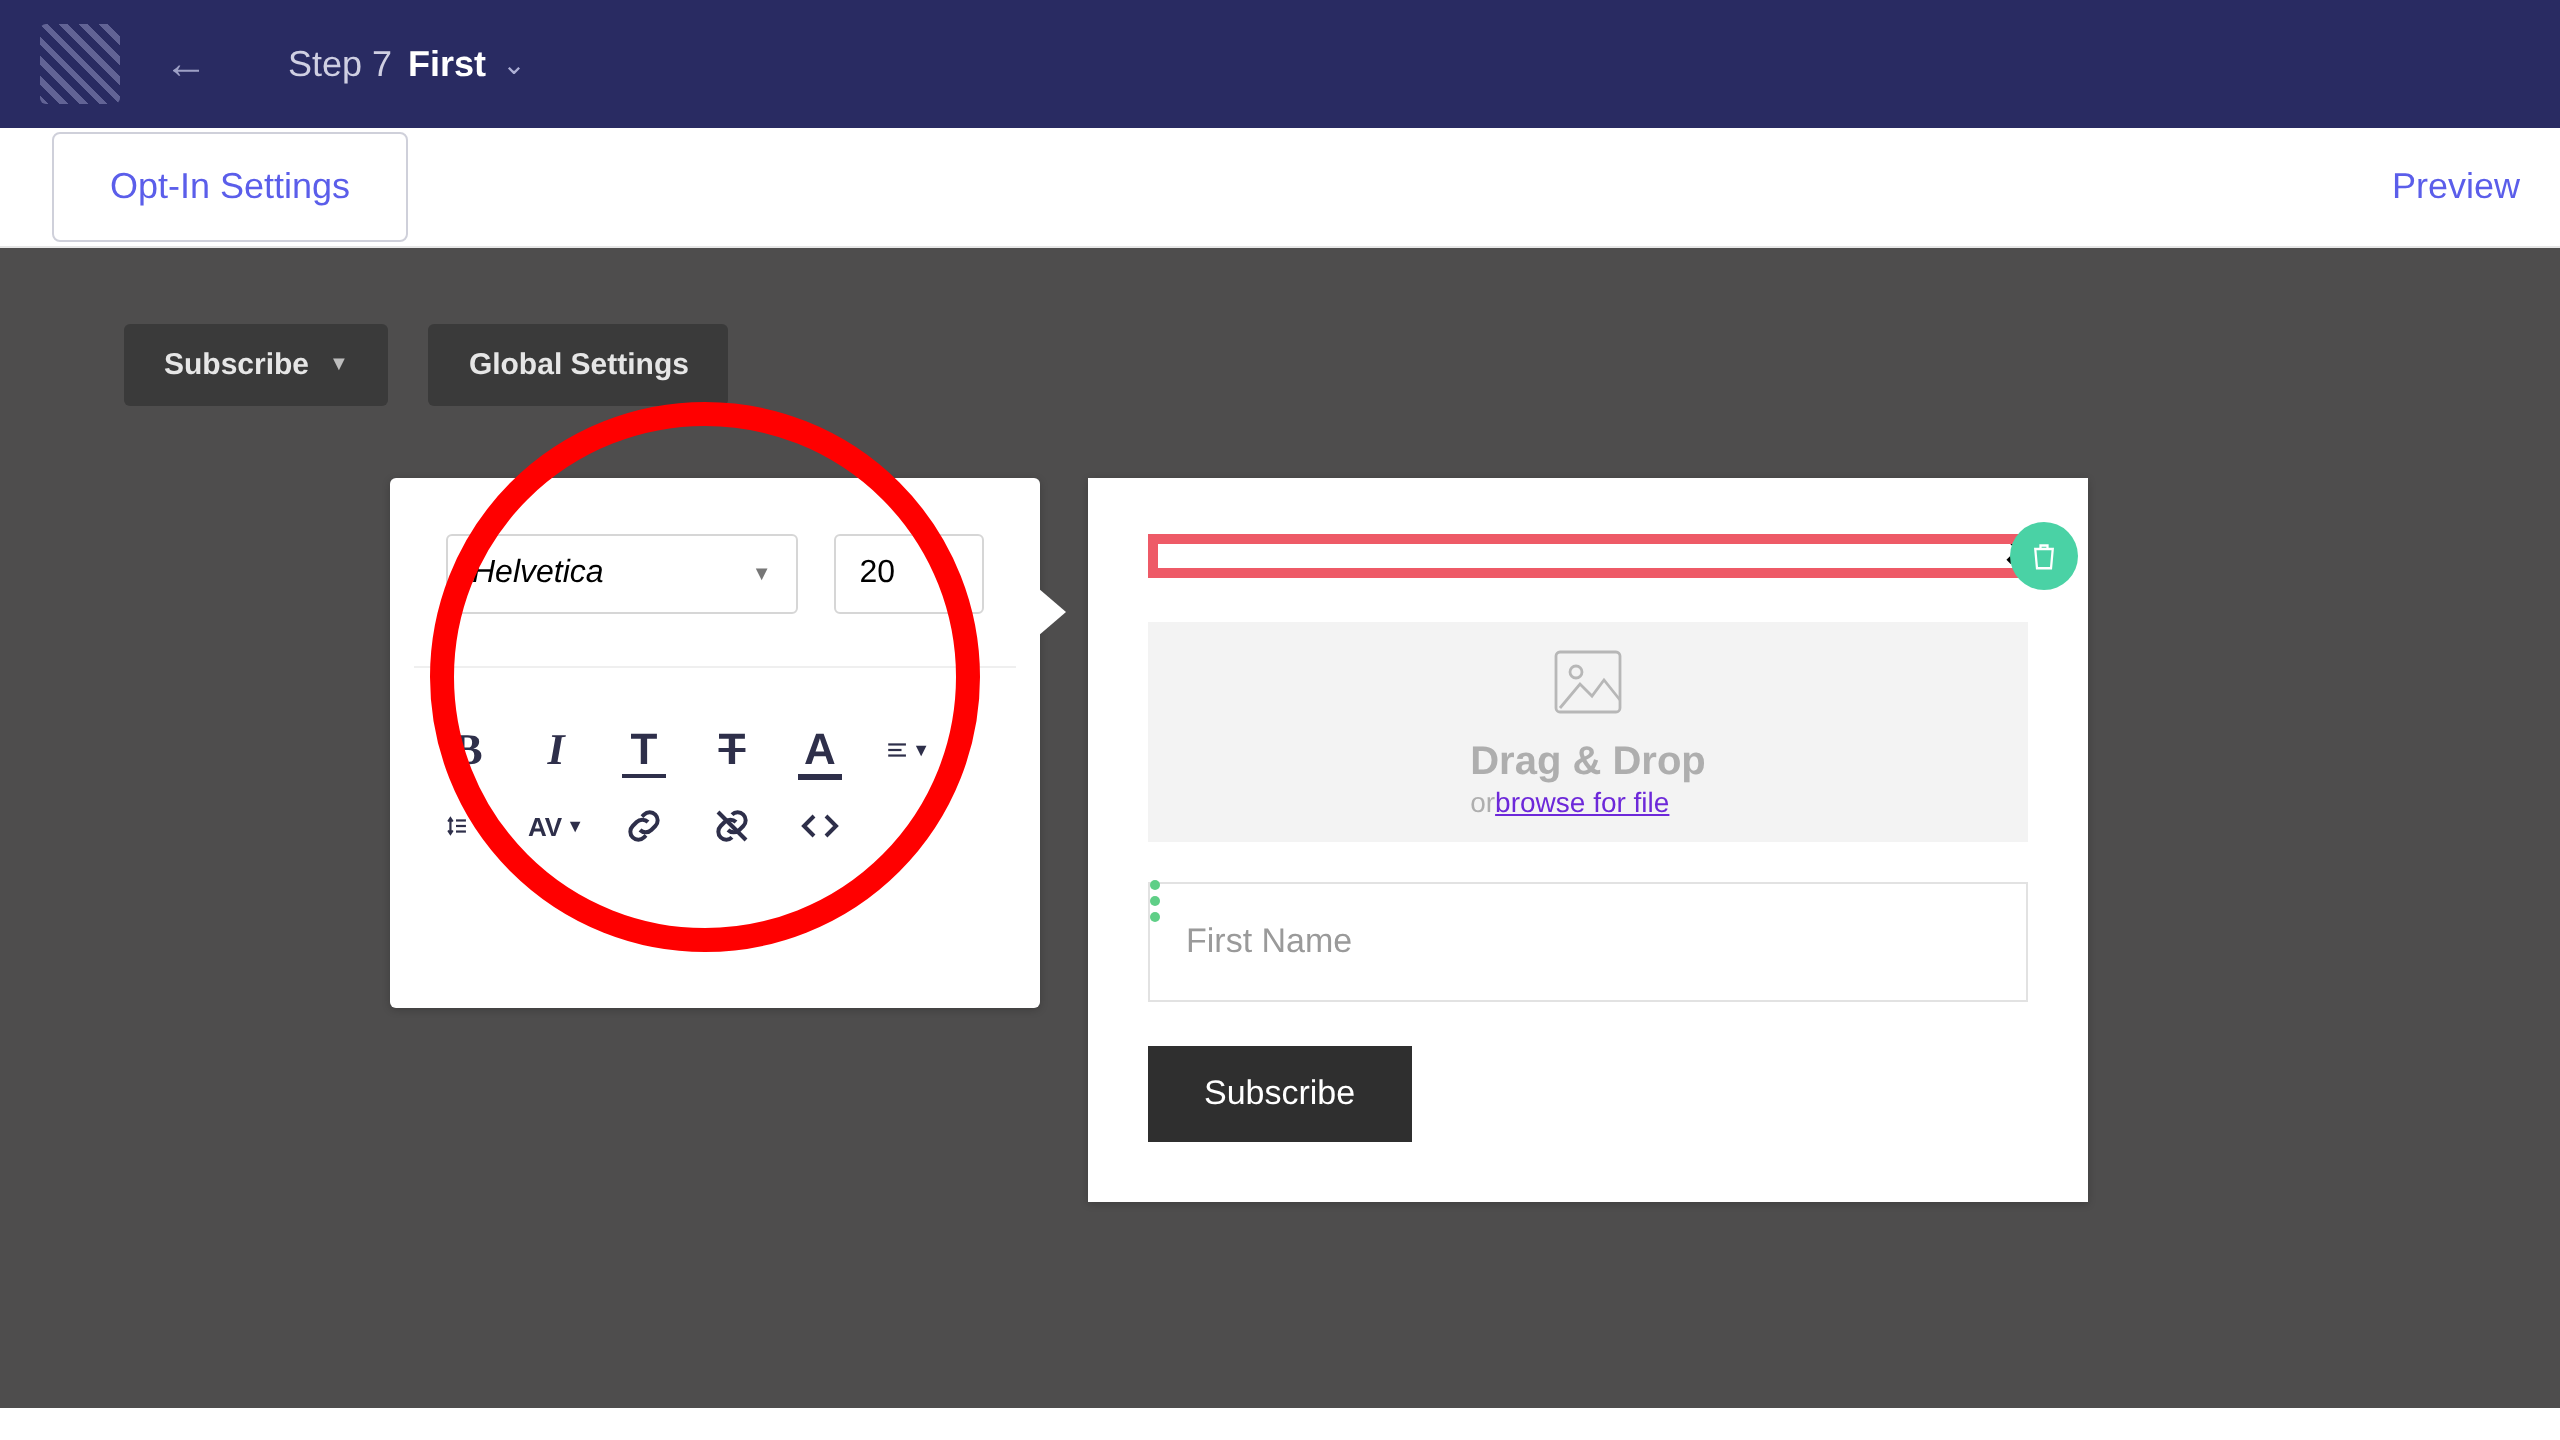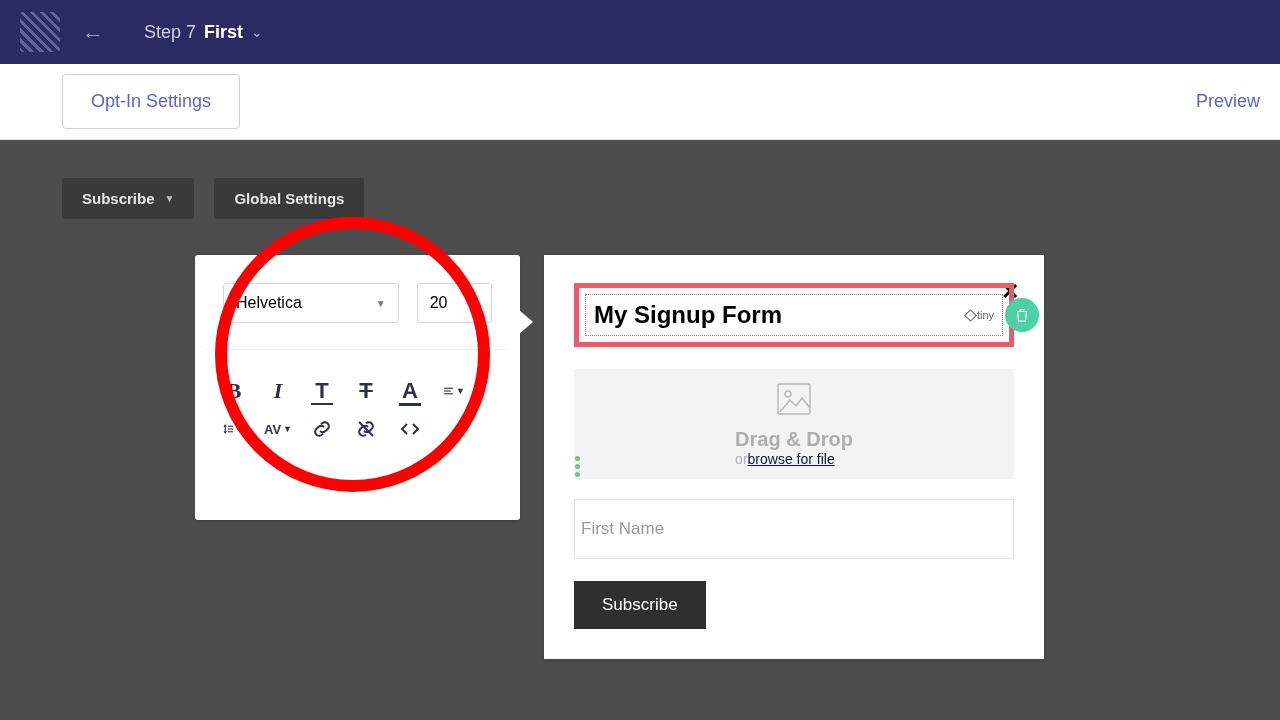--- a/index.html
+++ b/index.html
@@ -6,35 +6,35 @@
 body { font-family: -apple-system, BlinkMacSystemFont, "Segoe UI", Helvetica, Arial, sans-serif; width: 1280px; height: 720px; overflow: hidden; background: #fff; }
 
 .topnav { background: #292b62; height: 64px; display: flex; align-items: center; padding: 0 20px; }
 .logo-stripes { width: 22px; height: 40px; margin-right: 40px; opacity: 0.5; }
 .logo-stripes::before { content: ""; display: block; width: 40px; height: 40px; background: repeating-linear-gradient(45deg, #9a9bc8 0 3px, transparent 3px 7px); border-radius: 3px; }
 .back-arrow { color: #9da0c6; font-size: 22px; margin-right: 40px; cursor: pointer; }
 .step-label { color: #cfcfe2; font-size: 18px; display: flex; align-items: center; gap: 8px; }
 .step-label .bold { color: #fff; font-weight: 600; }
 .step-label .chev { font-size: 14px; color: #aeb0d6; }
 
-.subnav { background: #fff; height: 76px; display: flex; align-items: center; justify-content: space-between; padding: 0 20px 0 62px; border-bottom: 1px solid #e6e6e6; }
+.subnav { background: #fff; height: 60px; display: flex; align-items: center; justify-content: space-between; padding: 0 20px 0 26px; border-bottom: 1px solid #e6e6e6; }
 .optin-btn { border: 1px solid #cfd0da; background: #fff; color: #5b5eea; font-size: 18px; padding: 16px 28px; border-radius: 4px; cursor: pointer; }
 .preview-link { color: #5b5eea; font-size: 18px; cursor: pointer; }
 
 .canvas { background: #4e4d4d; height: 580px; position: relative; }
 
 .small-tabs { position: absolute; top: 38px; left: 62px; display: flex; gap: 20px; }
 .tab-dark { background: #3a3a3a; color: #e6e6e6; font-size: 15px; font-weight: 600; padding: 12px 20px; border-radius: 3px; display: flex; align-items: center; gap: 10px; cursor: pointer; }
 .tab-dark .caret { font-size: 10px; color: #bdbdbd; }
 
 .toolbar-panel { position: absolute; top: 115px; left: 195px; width: 325px; height: 265px; background: #fff; border-radius: 3px; box-shadow: 0 1px 4px rgba(0,0,0,0.2); }
 .toolbar-row1 { display: flex; gap: 18px; padding: 28px 28px 18px 28px; }
 .dropdown { border: 1px solid #d6d6d6; background: #fff; font-size: 16px; padding: 10px 12px; border-radius: 3px; display: flex; align-items: center; justify-content: space-between; cursor: pointer; }
 .dropdown .tri { font-size: 10px; color: #777; }
-.font-dd { width: 184px; }
+.font-dd { width: 184px; font-style: italic; }
 .size-dd { width: 78px; }
 .toolbar-divider { border-top: 1px solid #efefef; margin: 8px 12px 0 12px; }
 .toolbar-icons { padding: 30px 28px 0 28px; }
 .icon-row { display: flex; gap: 22px; margin-bottom: 16px; align-items: center; }
 .tbicon { width: 22px; height: 22px; color: #2e2f4a; cursor: pointer; display: inline-flex; align-items: center; justify-content: center; font-weight: 700; font-family: "Times New Roman", serif; font-size: 22px; }
 .tbicon svg { width: 20px; height: 20px; stroke: #2e2f4a; fill: none; stroke-width: 2; }
 .tbicon .caret-sm { font-size: 9px; margin-left: 2px; color: #2e2f4a; }
 
 .triangle-pointer { position: absolute; top: 170px; left: 519px; width: 0; height: 0; border-top: 12px solid transparent; border-bottom: 12px solid transparent; border-left: 14px solid #fff; }
 
@@ -54,23 +54,23 @@
 .tiny-badge .diamond { width: 9px; height: 9px; border: 1.5px solid #666; transform: rotate(45deg); }
 
 .delete-badge { position: absolute; top: 50%; right: -30px; transform: translateY(-50%); width: 34px; height: 34px; background: #4ad2a5; border-radius: 50%; display: flex; align-items: center; justify-content: center; cursor: pointer; }
 .delete-badge svg { width: 14px; height: 14px; stroke: #fff; fill: #fff; }
 
 .dropzone { margin: 22px 30px 0 30px; background: #f3f3f3; height: 110px; display: flex; align-items: center; justify-content: center; flex-direction: column; gap: 12px; }
 .dropzone svg { width: 36px; height: 34px; stroke: #b7b7b7; stroke-width: 1.4; fill: none; }
 .dz-text { display: flex; flex-direction: column; }
 .dz-title { font-size: 20px; font-weight: 600; color: #aeaeae; }
 .dz-sub { font-size: 14px; color: #aeaeae; }
-.dz-sub a { color: #0f172a; text-decoration: underline; cursor: pointer; }
-
-.field { margin: 20px 30px 0 30px; border: 1px solid #e2e2e2; height: 60px; display: flex; align-items: center; padding: 0 6px; font-size: 17px; color: #9a9a9a; cursor: text; }
+.dz-sub a { color: #6d28d9; text-decoration: underline; cursor: pointer; }
+
+.field { margin: 20px 30px 0 30px; border: 1px solid #e2e2e2; height: 60px; display: flex; align-items: center; padding: 0 18px; font-size: 17px; color: #9a9a9a; cursor: text; }
 
 .sub-btn { margin: 22px 30px 0 30px; background: #2f2f2f; color: #fff; font-size: 17px; padding: 14px 28px; border: none; cursor: pointer; display: inline-block; }
 
 </style>
 </head>
 <body>
 
 <div class="topnav">
   <div class="logo-stripes"></div>
   <div class="back-arrow">←</div>
@@ -165,27 +165,20 @@
   </div>
 
   <div class="triangle-pointer"></div>
   <div class="red-circle"></div>
 
   <div class="form-panel">
 
     <div class="close-x">✕</div>
 
     <div class="title-outer">
-      <div class="title-inner">
-        <span class="title-text">My Signup Form</span>
-        <span class="tiny-badge">
-          <span class="diamond"></span>
-          <span>tiny</span>
-        </span>
-      </div>
       <div class="drag-handle">
           <span></span>
           <span></span>
           <span></span>
         </div>
       <div class="delete-badge">
         <svg viewBox="0 0 16 16">
             <path d="M3 4h10l-1 11H4z M6 2h4v2H6z" stroke="#fff" stroke-width="1.3" fill="none"></path>
           </svg>
       </div>

